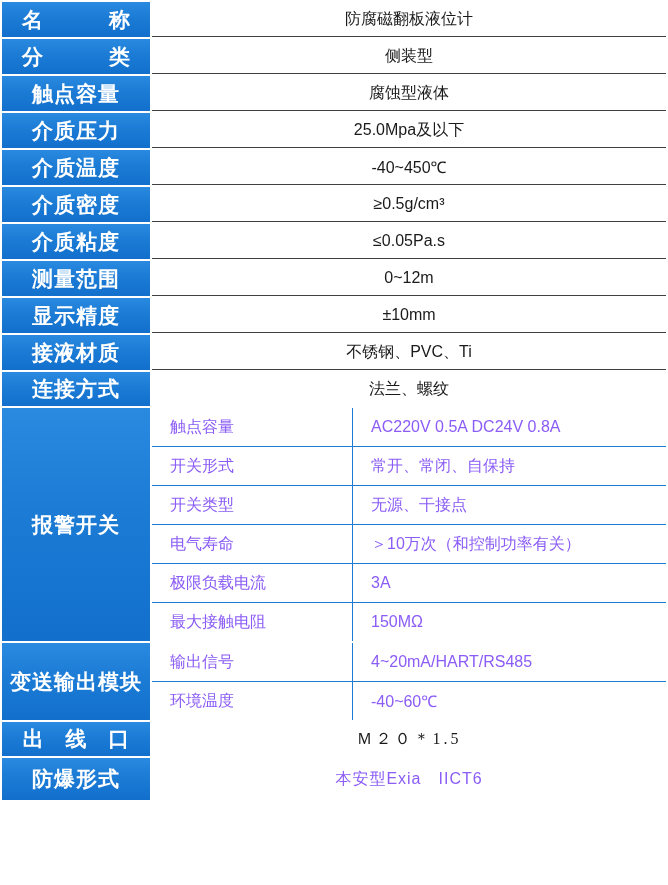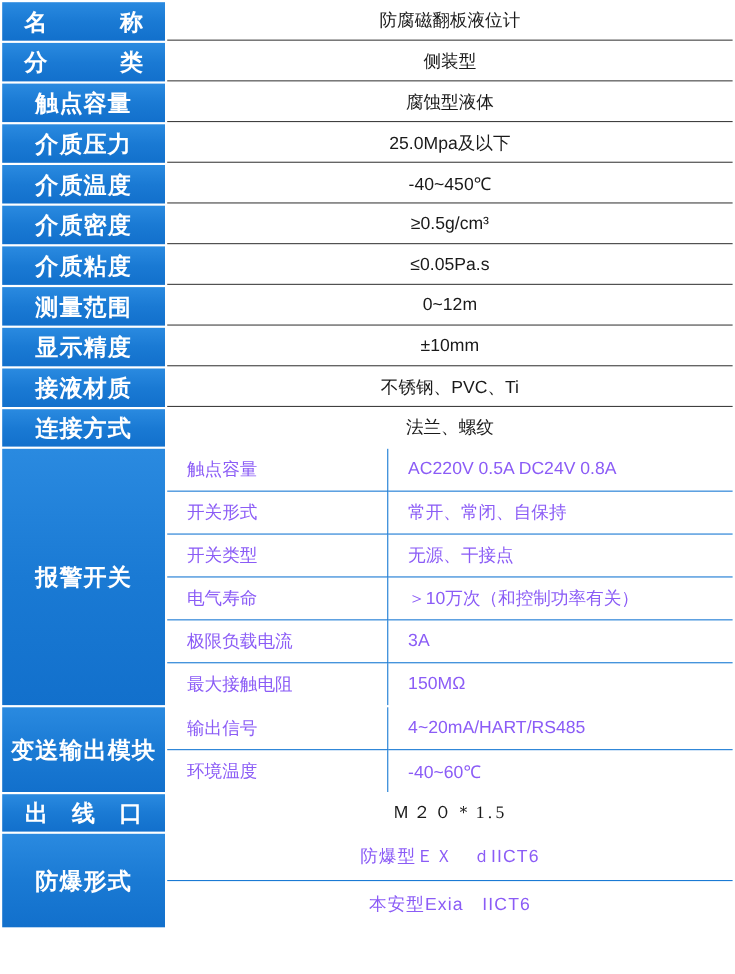--- a/index.html
+++ b/index.html
@@ -196,23 +196,20 @@
       <td class="label-cell wide-space">出 线 口</td>
       <td class="value-cell no-border outlet-val">Ｍ２０＊1.5</td>
     </tr>
 
     <tr>
       <td class="label-cell tall">防爆形式</td>
       <td class="value-cell no-border">
         <table class="sub-table">
           <tbody>
             <tr class="explosion-row">
-              <td class="centered-val">防爆型ＥＸ　ｄIICT6</td>
-            </tr>
-            <tr class="explosion-row">
               <td class="centered-val">本安型Exia　IICT6</td>
             </tr>
           </tbody>
         </table>
       </td>
     </tr>
   </tbody>
 </table>
 
 </body></html>

